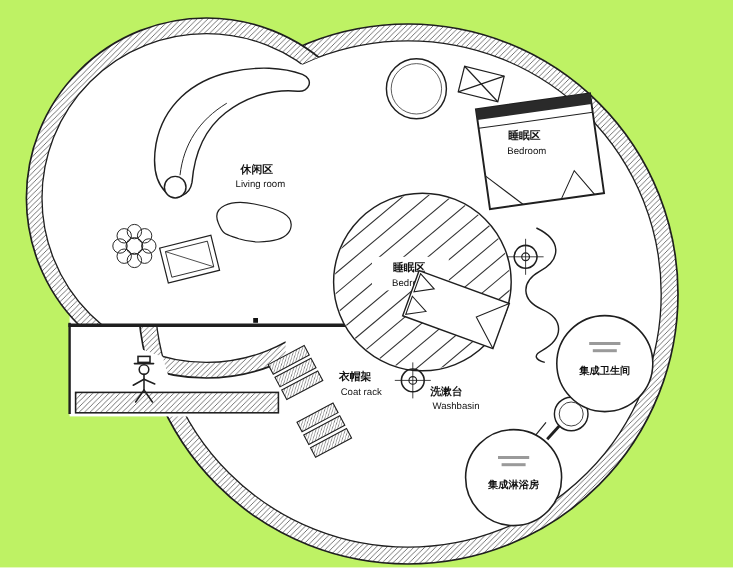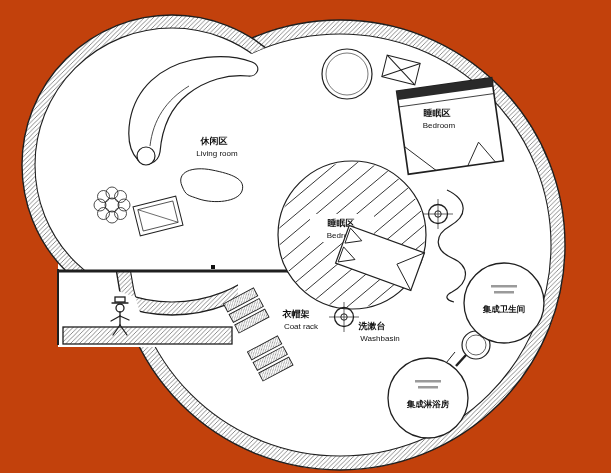--- a/index.html
+++ b/index.html
@@ -1,19 +1,19 @@
 <!DOCTYPE html>
 <html><head>
 <meta charset="utf-8">
 <style>
   html,body{margin:0;padding:0;background:#ffffff;}
   .stage{
     position:relative;
     width:611px;height:473px;
-    background:#c2410c;
+    background:#bef264;
     overflow:hidden;
     font-family:"Liberation Sans", sans-serif;
   }
   svg{position:absolute;left:0;top:0;}
   text{font-family:"Liberation Sans", sans-serif;fill:#111;}
   .zh{font-size:9px;font-weight:bold;}
   .en{font-size:8px;}
   .pod{font-size:8.5px;font-weight:bold;}
 </style>
 </head>

